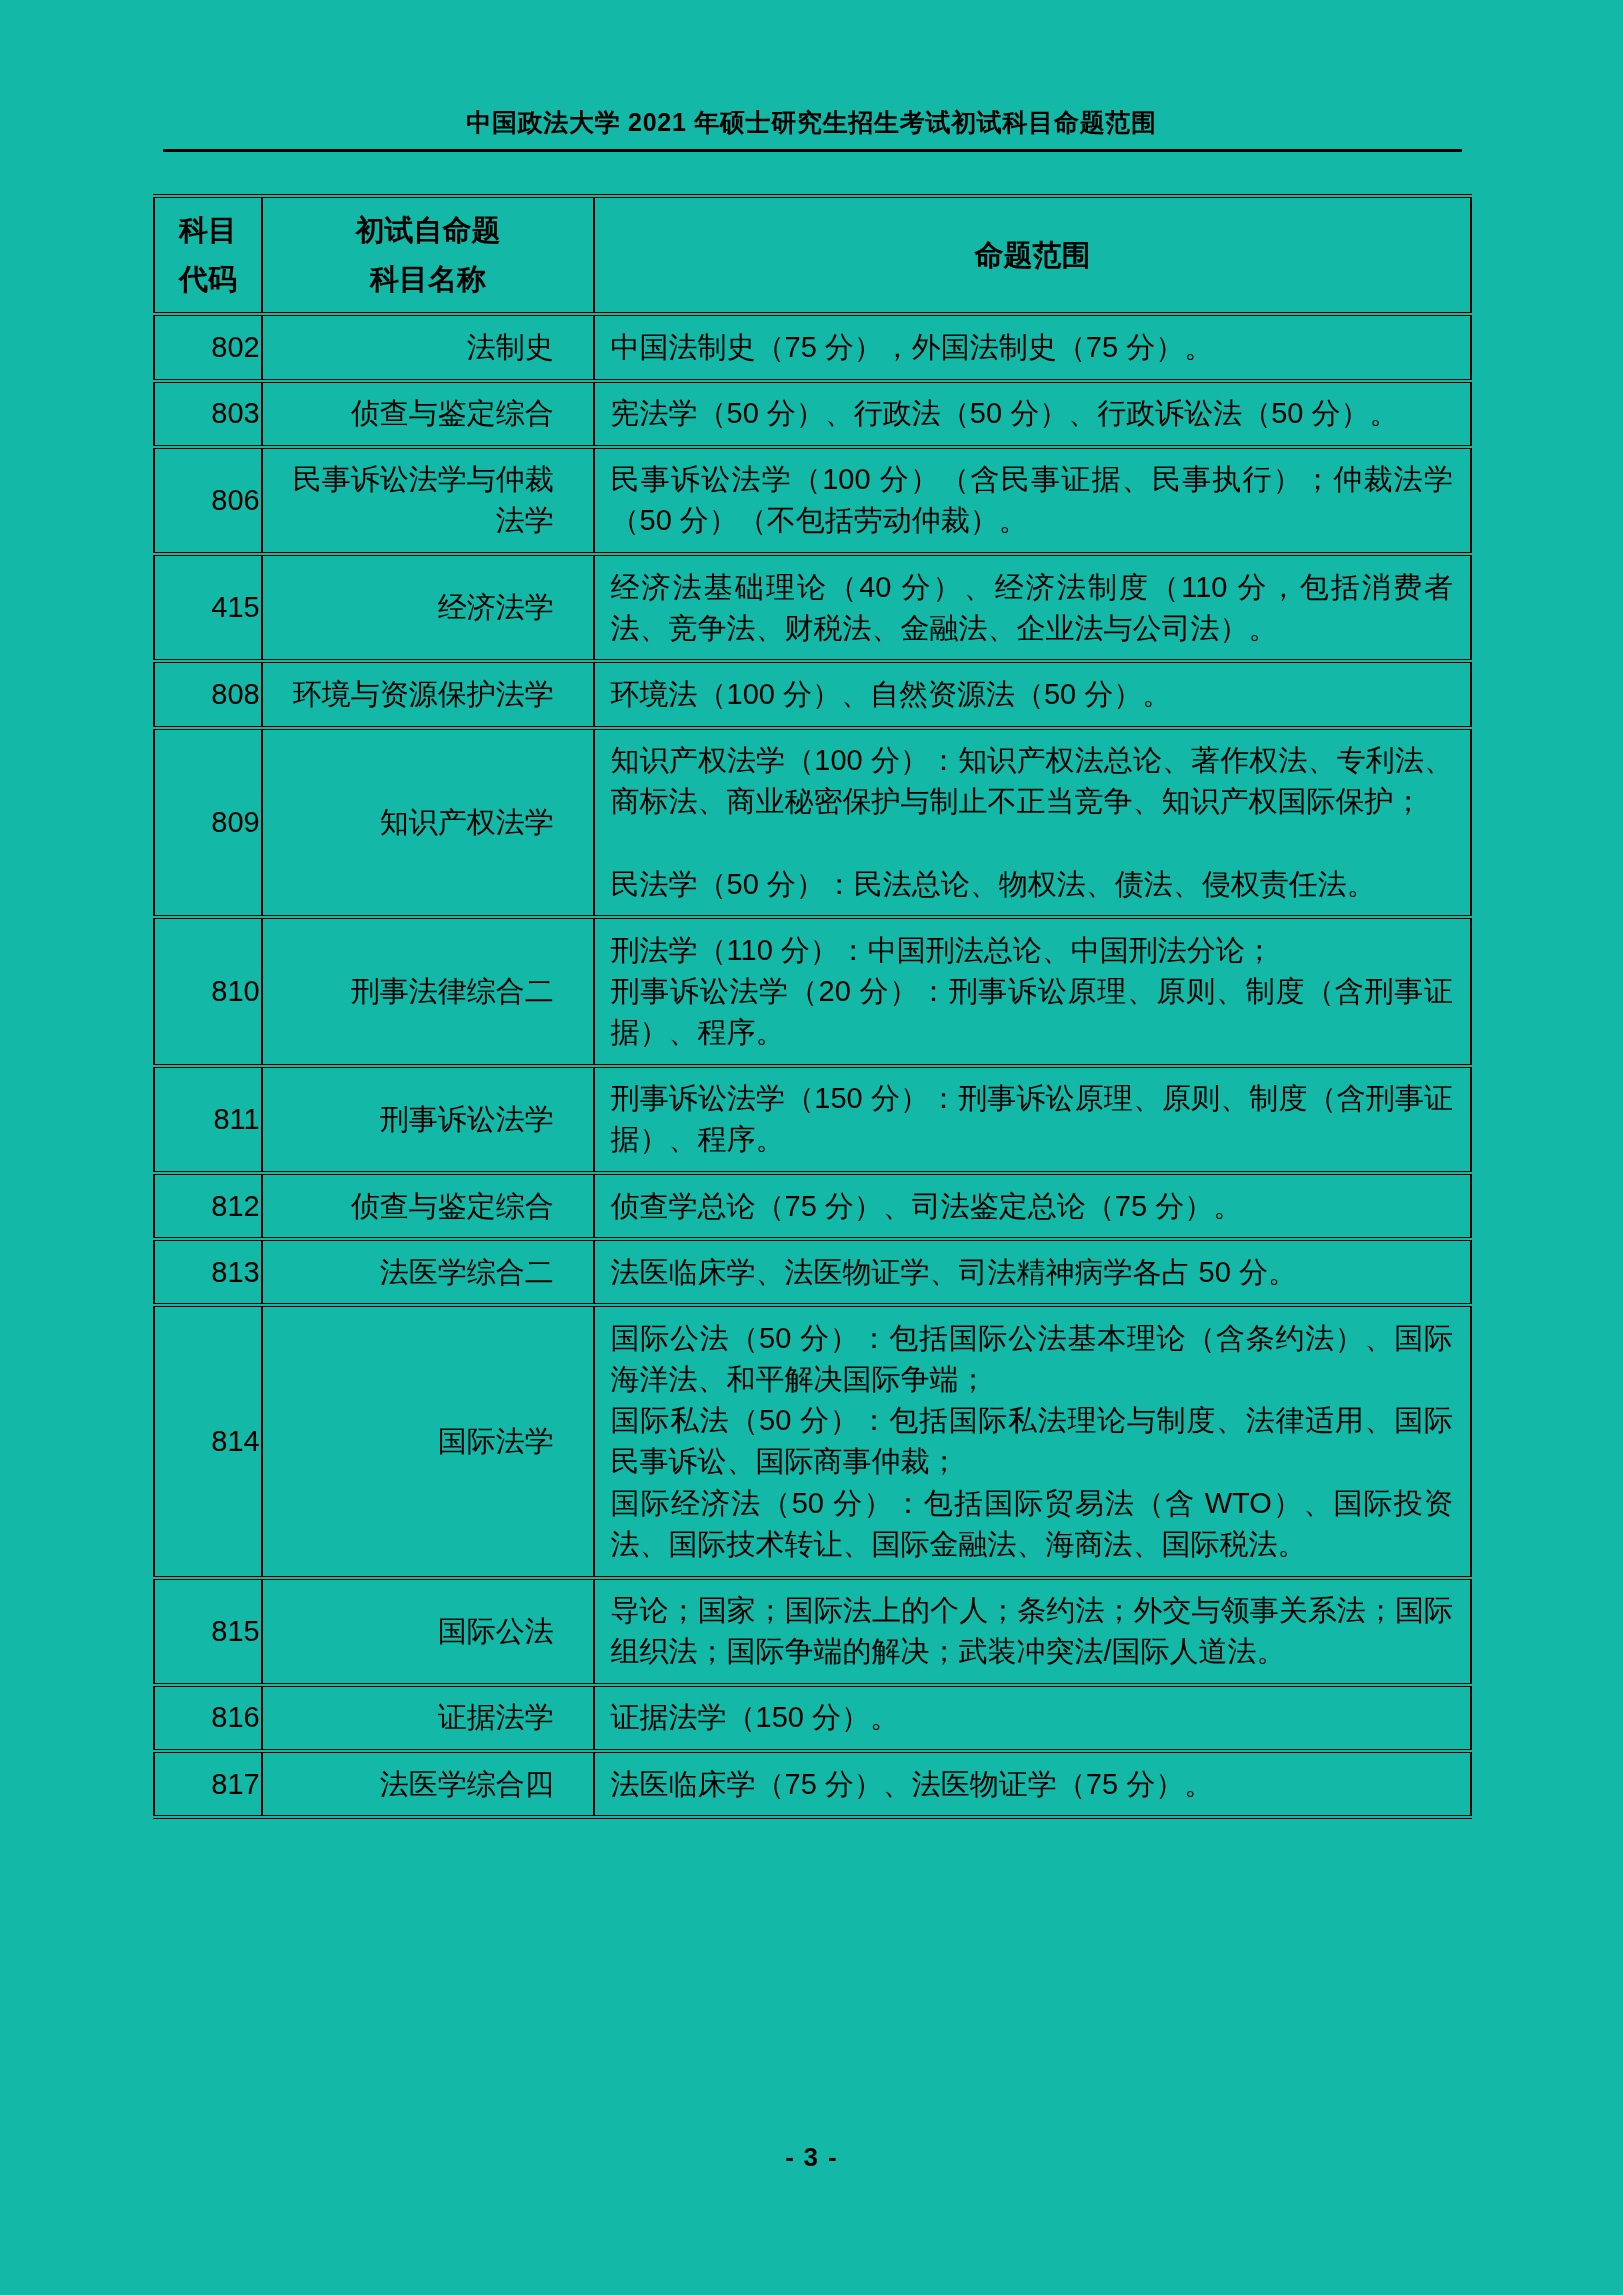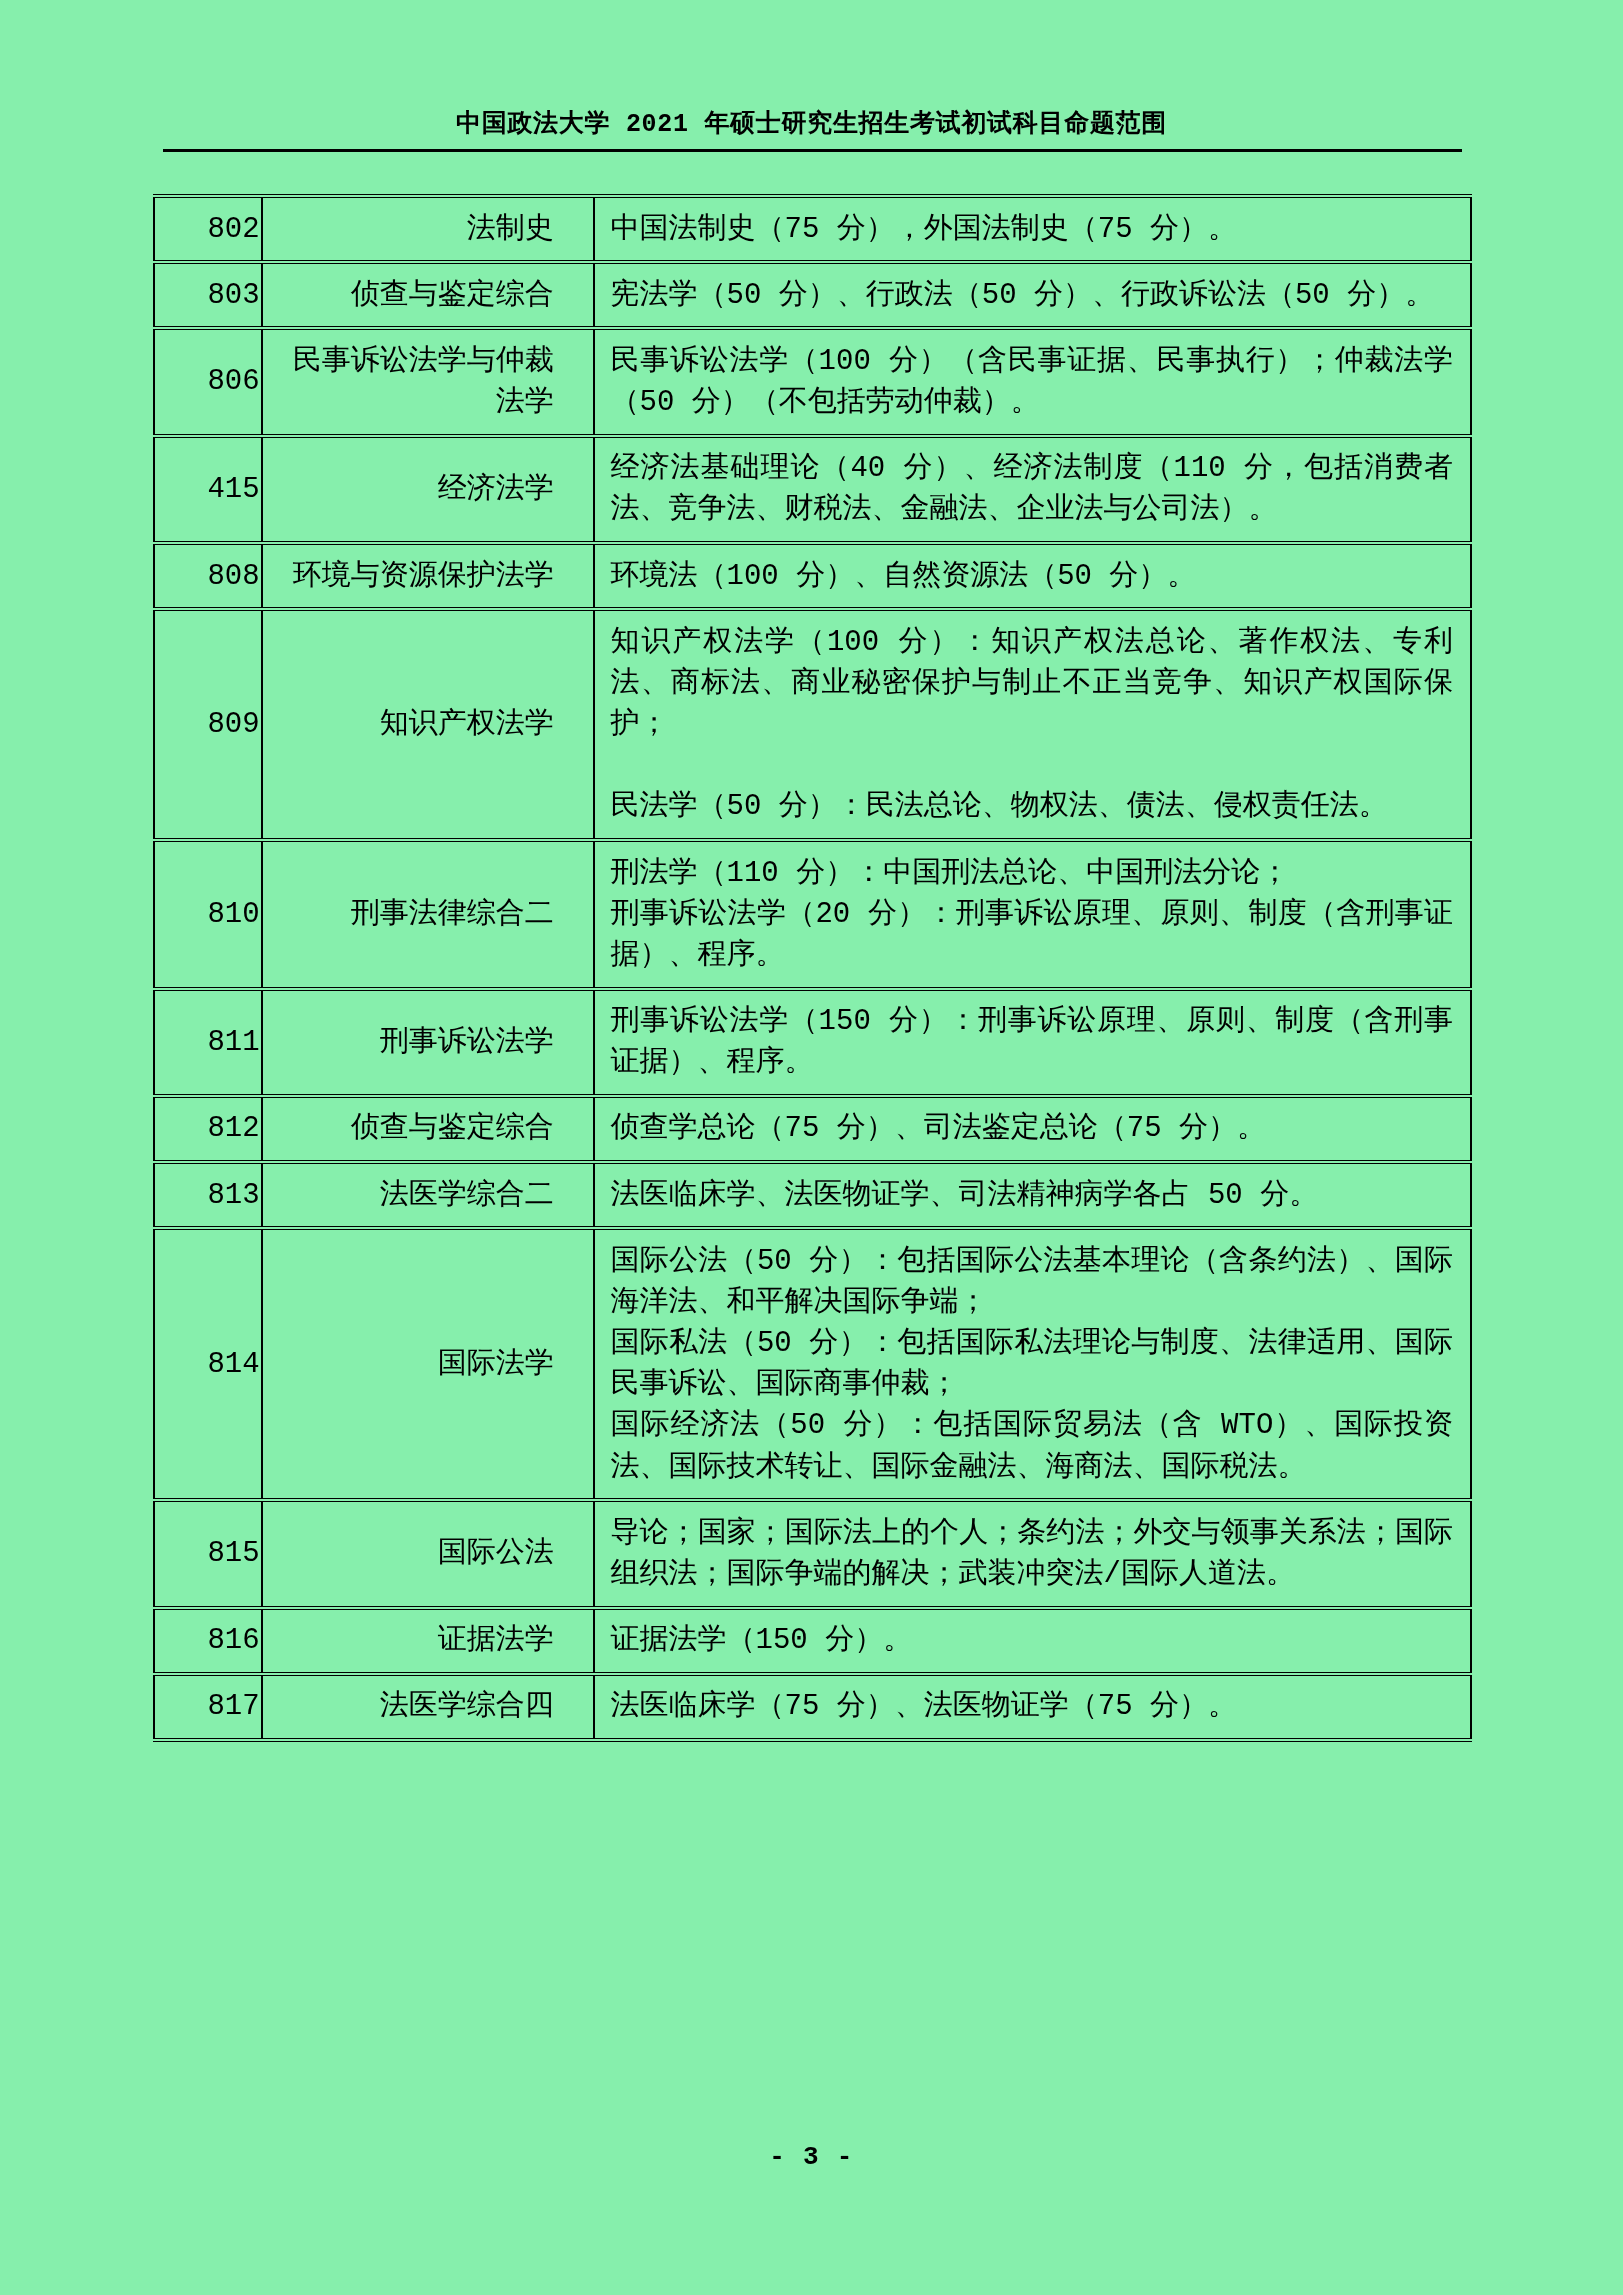--- a/index.html
+++ b/index.html
@@ -1,22 +1,22 @@
 <!DOCTYPE html>
 <html style="font-size:10.5px"><head>
 <meta charset="utf-8">
 <style>
   html, body { margin:0; padding:0; background:#ffffff; }
   .page {
     position:relative;
     width:1623px;
     height:2295px;
-    background:#86efac;
+    background:#14b8a6;
     color:#000;
-    font-family:Liberation Mono, monospace;
+    font-family:Liberation Sans, sans-serif;
     overflow:hidden;
   }
   .doc-title {
     position:absolute;
     top:106px; left:0;
     width:100%;
     text-align:center;
     font-size:25px;
     font-weight:700;
     letter-spacing:0.7px;
@@ -88,20 +88,27 @@
 
   <div class="table-wrap">
     <table class="subjects">
       <colgroup>
         <col style="width:8.2%">
         <col style="width:25.2%">
         <col style="width:66.6%">
       </colgroup>
       <tbody>
         <tr>
+          <td class="th">科目
+代码</td>
+          <td class="th">初试自命题
+科目名称</td>
+          <td class="th">命题范围</td>
+        </tr>
+        <tr>
           <td class="code-cell">802</td>
           <td class="name-cell">法制史</td>
           <td class="scope-cell">中国法制史（75 分），外国法制史（75 分）。</td>
         </tr>
         <tr>
           <td class="code-cell">803</td>
           <td class="name-cell">侦查与鉴定综合</td>
           <td class="scope-cell">宪法学（50 分）、行政法（50 分）、行政诉讼法（50 分）。</td>
         </tr>
         <tr>

